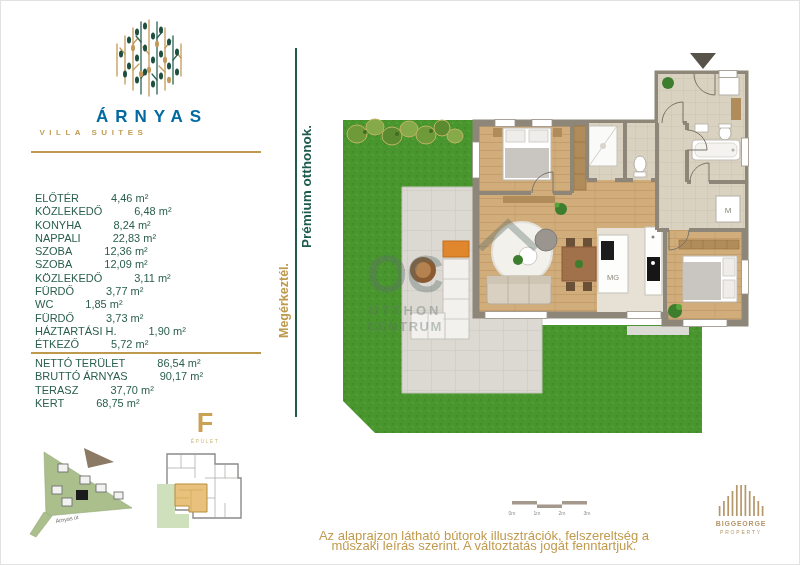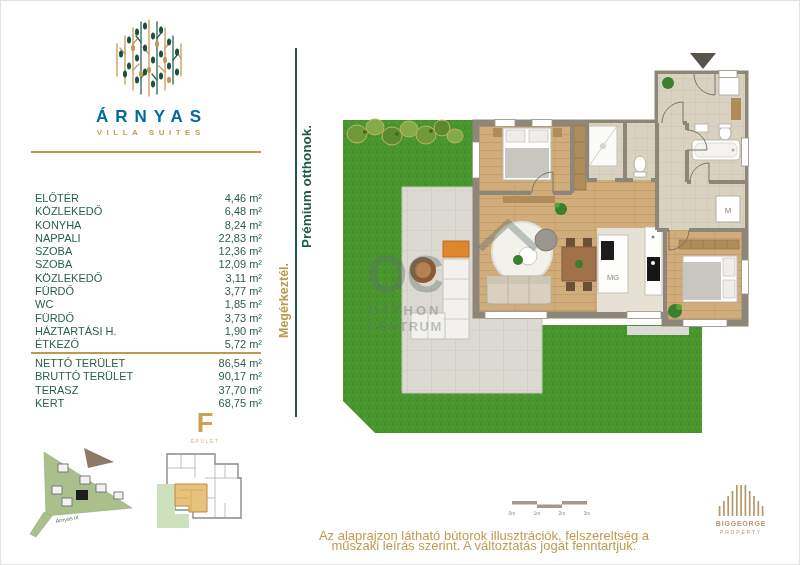--- a/index.html
+++ b/index.html
@@ -3,29 +3,29 @@
 <meta charset="utf-8">
 <style>
   html,body{margin:0;padding:0;background:#fff;}
   .page{position:relative;width:800px;height:565px;background:#ffffff;overflow:hidden;
         font-family:"Liberation Sans",sans-serif;box-shadow:inset 0 0 0 1px #e2e2e2;}
   
   .sidebar{position:absolute;left:35px;top:0;width:227px;height:565px;}
   .logo-block{position:absolute;left:0;top:14px;width:227px;text-align:center;}
   .brand-name{position:absolute;left:0;top:107px;width:227px;text-align:center;
               color:#0369a1;font-size:17px;font-weight:bold;letter-spacing:7px;text-indent:7px;}
-  .brand-sub{position:absolute;left:0;top:128px;width:227px;text-align:center;
+  .brand-sub{position:absolute;left:0;top:128px;width:227px;
              color:#c2a057;font-size:8px;font-weight:bold;letter-spacing:4.5px;text-indent:4.5px;}
   .rule{position:absolute;left:-4px;width:230px;height:1.5px;background:#bd9a4d;}
   .rule1{top:151px;} .rule2{top:352px;}
   .unit-code{position:absolute;left:40px;top:156px;width:227px;text-align:center;
              color:#bd9a4d;font-size:23px;font-weight:600;letter-spacing:1px;}
   .rooms{position:absolute;left:0;top:192px;width:227px;}
   .totals{position:absolute;left:0;top:357px;width:227px;}
-  .row{display:flex;justify-content:space-between;color:#2a5f4f;font-size:11px;line-height:13.3px;}
+  .row{display:flex;justify-content:flex-start;color:#2a5f4f;font-size:11px;line-height:13.3px;gap:32px;}
   .row .val{text-align:right;}
   .bletter{position:absolute;left:90px;top:408px;width:160px;text-align:center;
            color:#c9a254;font-size:27px;font-weight:600;}
   .bcaption{position:absolute;left:90px;top:438px;width:160px;text-align:center;
             color:#cdb87e;font-size:5px;letter-spacing:1.5px;}
   .keyplan{position:absolute;left:120px;top:448px;}
   .siteplan{position:absolute;left:-7px;top:442px;}
   
   .vline{position:absolute;left:295px;top:48px;width:2px;height:369px;background:#1e5b4b;}
   .vtext{position:absolute;transform:rotate(-90deg);transform-origin:0 0;white-space:nowrap;font-weight:600;}
@@ -150,21 +150,21 @@
     </div>
 
     <div class="rule rule2"></div>
 
     <div class="totals">
       <div class="row">
           <span>NETTÓ TERÜLET</span>
           <span class="val">86,54 m²</span>
         </div>
       <div class="row">
-          <span>BRUTTÓ TERÜLET</span>
+          <span>BRUTTÓ ÁRNYAS</span>
           <span class="val">90,17 m²</span>
         </div>
       <div class="row">
           <span>TERASZ</span>
           <span class="val">37,70 m²</span>
         </div>
       <div class="row">
           <span>KERT</span>
           <span class="val">68,75 m²</span>
         </div>

